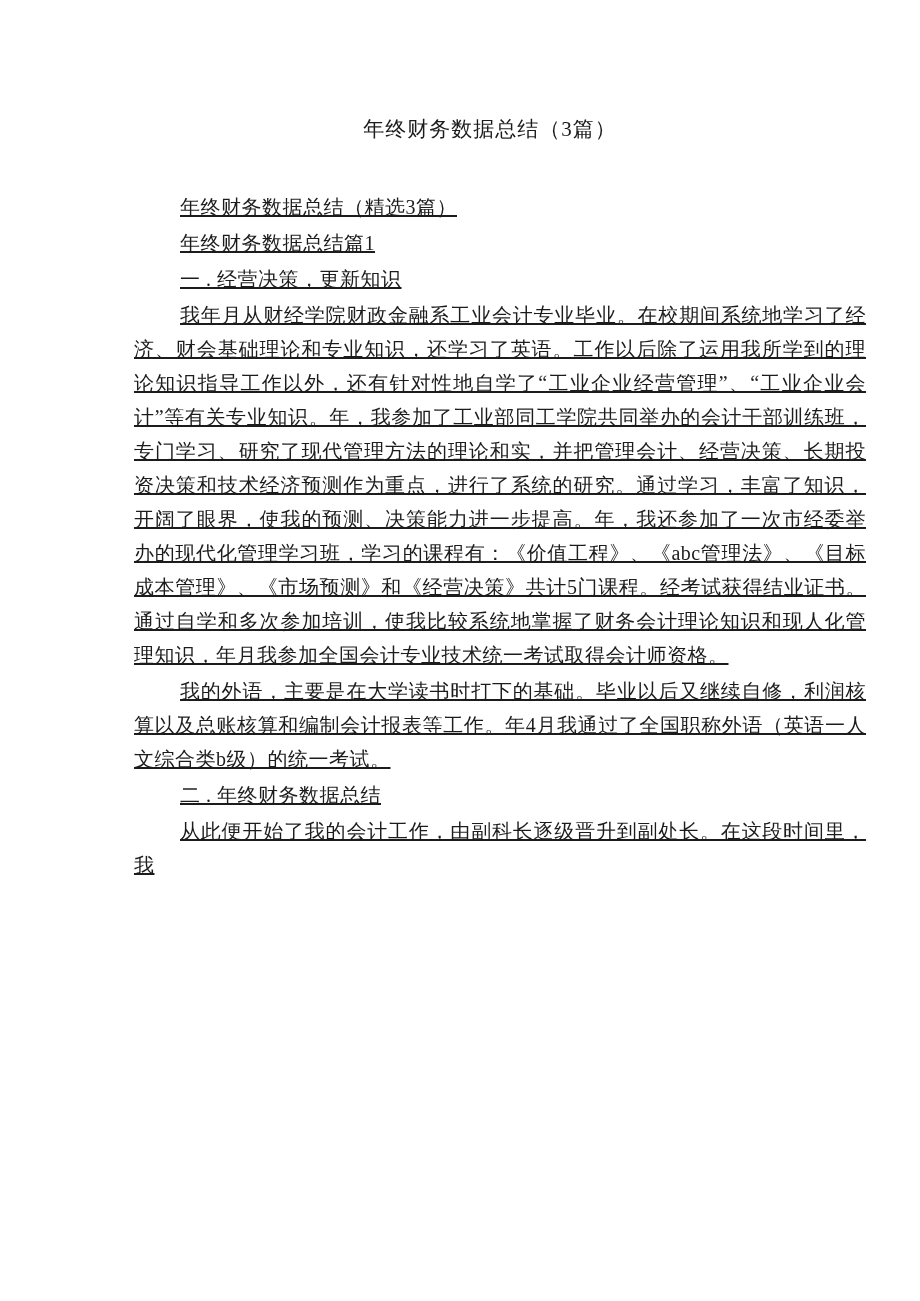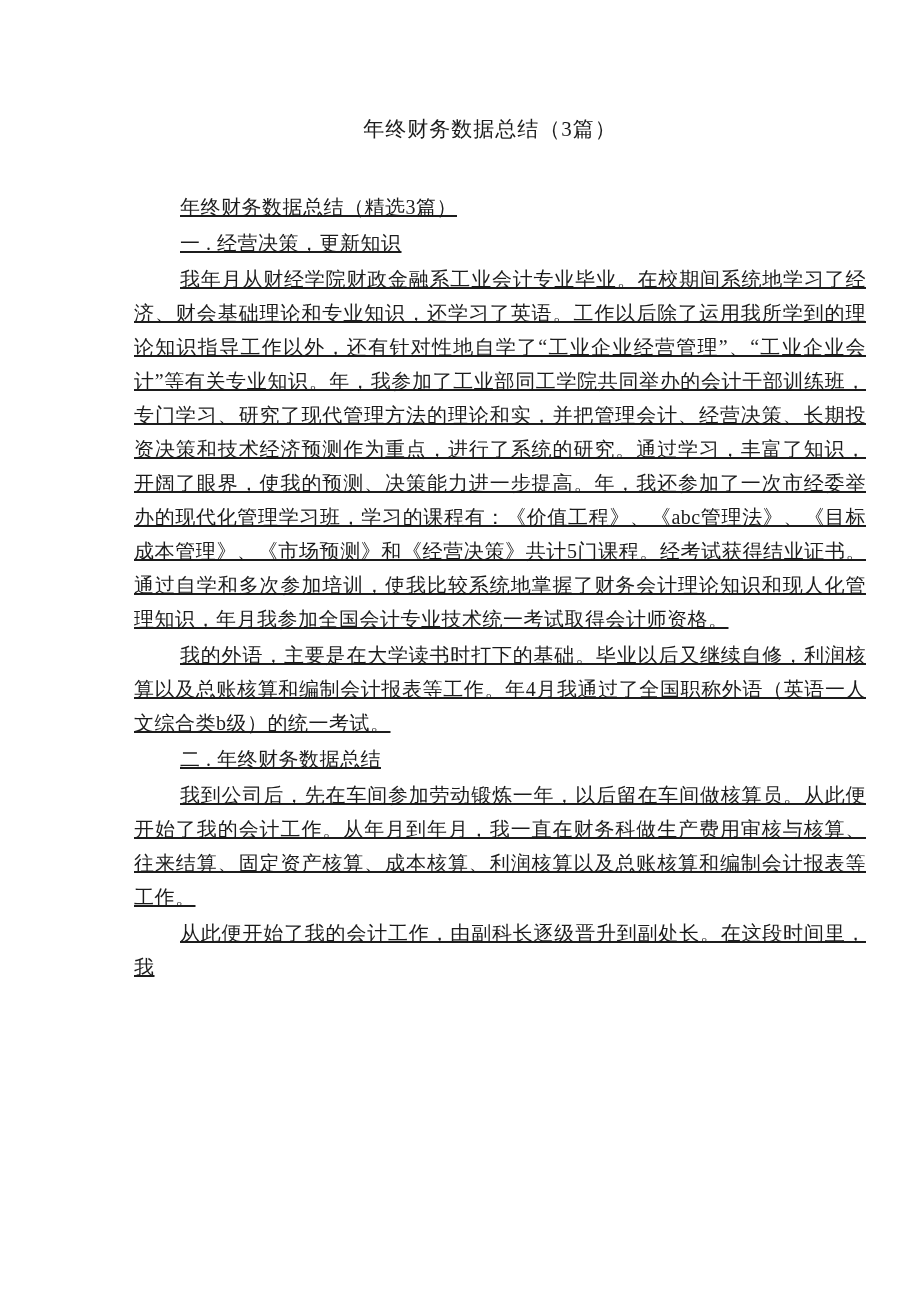--- a/index.html
+++ b/index.html
@@ -38,26 +38,26 @@
   }
 </style>
 </head>
 <body>
 
 <div class="page">
   <h1 class="doc-title">年终财务数据总结（3篇）</h1>
 
   <p class="para">年终财务数据总结（精选3篇）</p>
 
+  <p class="para">年终财务数据总结篇1</p>
 
 
   <p class="para">一 . 经营决策，更新知识</p>
 
   <p class="para">我年月从财经学院财政金融系工业会计专业毕业。在校期间系统地学习了经济、财会基础理论和专业知识，还学习了英语。工作以后除了运用我所学到的理论知识指导工作以外，还有针对性地自学了“工业企业经营管理”、“工业企业会计”等有关专业知识。年，我参加了工业部同工学院共同举办的会计干部训练班，专门学习、研究了现代管理方法的理论和实，并把管理会计、经营决策、长期投资决策和技术经济预测作为重点，进行了系统的研究。通过学习，丰富了知识，开阔了眼界，使我的预测、决策能力进一步提高。年，我还参加了一次市经委举办的现代化管理学习班，学习的课程有：《价值工程》、《abc管理法》、《目标成本管理》、《市场预测》和《经营决策》共计5门课程。经考试获得结业证书。通过自学和多次参加培训，使我比较系统地掌握了财务会计理论知识和现人化管理知识，年月我参加全国会计专业技术统一考试取得会计师资格。</p>
 
   <p class="para">我的外语，主要是在大学读书时打下的基础。毕业以后又继续自修，利润核算以及总账核算和编制会计报表等工作。年4月我通过了全国职称外语（英语一人文综合类b级）的统一考试。</p>
 
   <p class="para">二 . 年终财务数据总结</p>
 
-  <p class="para">我到公司后，先在车间参加劳动锻炼一年，以后留在车间做核算员。从此便开始了我的会计工作。从年月到年月，我一直在财务科做生产费用审核与核算、往来结算、固定资产核算、成本核算、利润核算以及总账核算和编制会计报表等工作。</p>
 
   <p class="para">从此便开始了我的会计工作，由副科长逐级晋升到副处长。在这段时间里，我</p>
 </div>
 
 </body></html>

